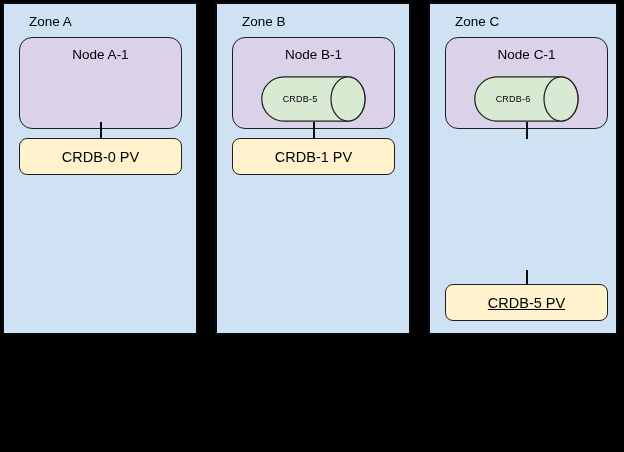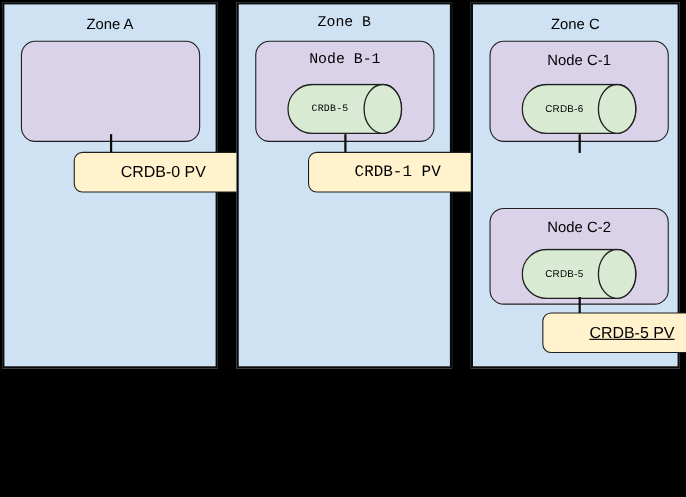--- a/index.html
+++ b/index.html
@@ -10,25 +10,25 @@
     color:var(--text,#000);
     overflow:hidden;
   }
   .zone {
     position:absolute; top:2px; height:333px;
     background:var(--zone-fill,#cfe2f3);
     border:2px solid var(--zone-border,#0a0a0a);
     box-sizing:border-box;
   }
   .zone-a { left:2px;   width:196px; }
-  .zone-b { left:215px; width:196px;font-family:Liberation Mono, monospace; }
+  .zone-b { left:215px; width:196px; }
   .zone-c { left:428px; width:190px; }
   .zone-title {
     position:absolute; top:10px; left:0; width:100%;
-    text-align:center; font-size:13.5px; line-height:16px;
+    text-align:left; font-size:13.5px; line-height:16px;padding-left:25px;
   }
   .node {
     position:absolute; left:15px; width:163px;
     background:var(--node-fill,#d9d2e9);
     border:1.4px solid var(--node-border,#1f1f1f);
     border-radius:13px;
     box-sizing:border-box;
   }
   .node-top { top:33px; height:92px; }
   .node-lower { top:185px; height:88px; }
@@ -52,33 +52,33 @@
   .conn-top { left:96px; top:118px; height:17px; }
   .conn-lower { left:96px; top:266px; height:15px; }
   .pv {
     position:absolute; left:15px; width:163px; height:37px;
     background:var(--pv-fill,#fff2cc);
     border:1.4px solid var(--pv-border,#1f1f1f);
     border-radius:8px;
     box-sizing:border-box;
     display:flex; align-items:center; justify-content:center;
     font-size:14.5px;
-    margin-left:48px;
   }
   .pv-top { top:134px; }
   .pv-lower { top:280px;text-decoration:underline; }
 </style>
 </head>
 <body>
 
 <div class="canvas">
 
   <section class="zone zone-a">
     <div class="zone-title">Zone A</div>
     <div class="node node-top">
+      <div class="node-title">Node A-1</div>
     </div>
     <div class="connector conn-top"></div>
     <div class="pv pv-top">CRDB-0 PV</div>
   </section>
 
   <section class="zone zone-b">
     <div class="zone-title">Zone B</div>
     <div class="node node-top">
       <div class="node-title">Node B-1</div>
       <div class="cylinder">
@@ -100,27 +100,17 @@
       <div class="cylinder">
         <svg viewBox="0 0 106 46" aria-hidden="true">
           <path class="cyl-shape" d="M23,0.8 H87 A17,22.2 0 0 1 87,45.2 H23 A22.2,22.2 0 0 1 23,0.8 Z"></path>
           <ellipse class="cyl-shape" cx="87" cy="23" rx="17" ry="22.2"></ellipse>
         </svg>
         <span class="cyl-label">CRDB-6</span>
       </div>
     </div>
     <div class="connector conn-top"></div>
 
-    <div class="node node-lower">
-      <div class="node-title">Node C-2</div>
-      <div class="cylinder">
-        <svg viewBox="0 0 106 46" aria-hidden="true">
-          <path class="cyl-shape" d="M23,0.8 H87 A17,22.2 0 0 1 87,45.2 H23 A22.2,22.2 0 0 1 23,0.8 Z"></path>
-          <ellipse class="cyl-shape" cx="87" cy="23" rx="17" ry="22.2"></ellipse>
-        </svg>
-        <span class="cyl-label">CRDB-5</span>
-      </div>
-    </div>
     <div class="connector conn-lower"></div>
     <div class="pv pv-lower">CRDB-5 PV</div>
   </section>
 
 </div>
 
 </body></html>

